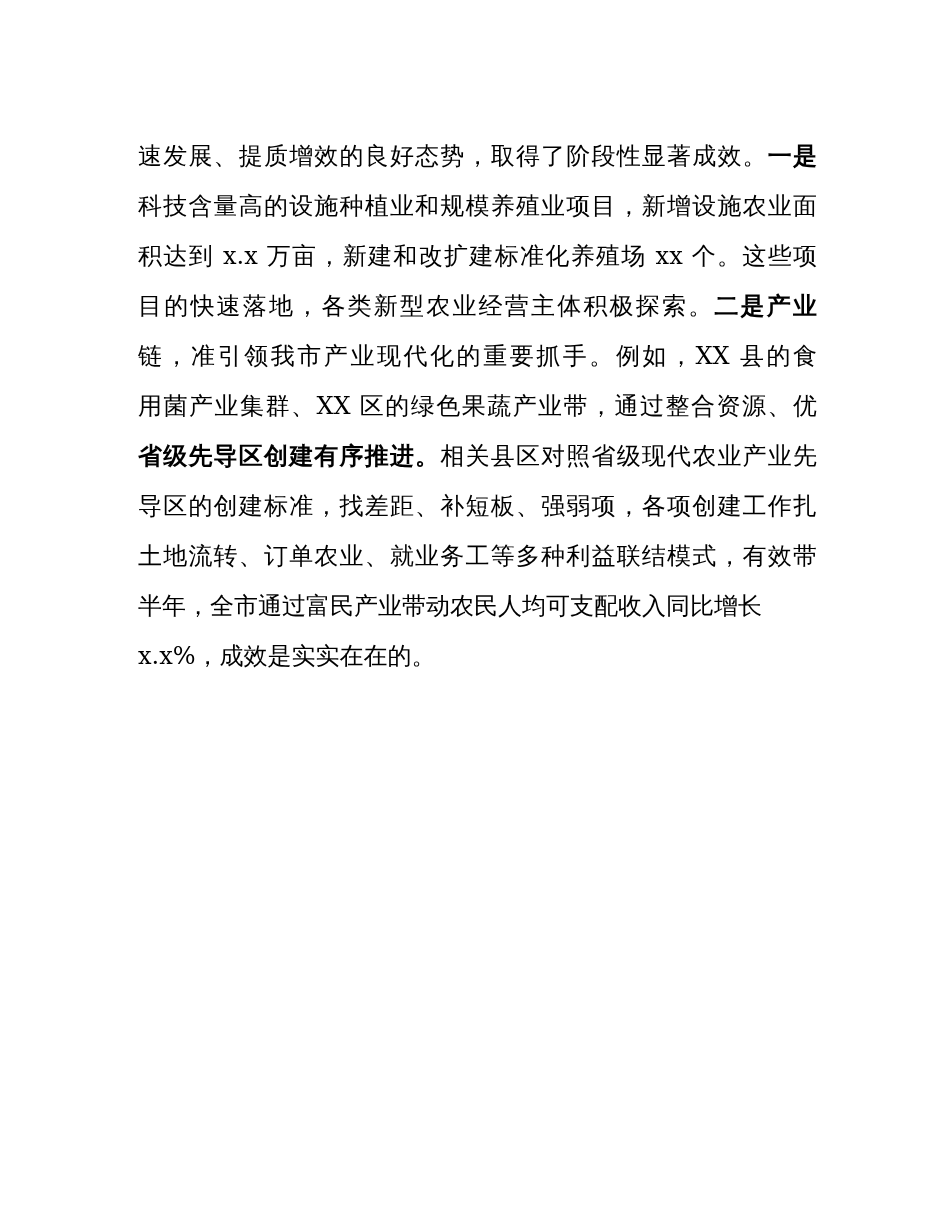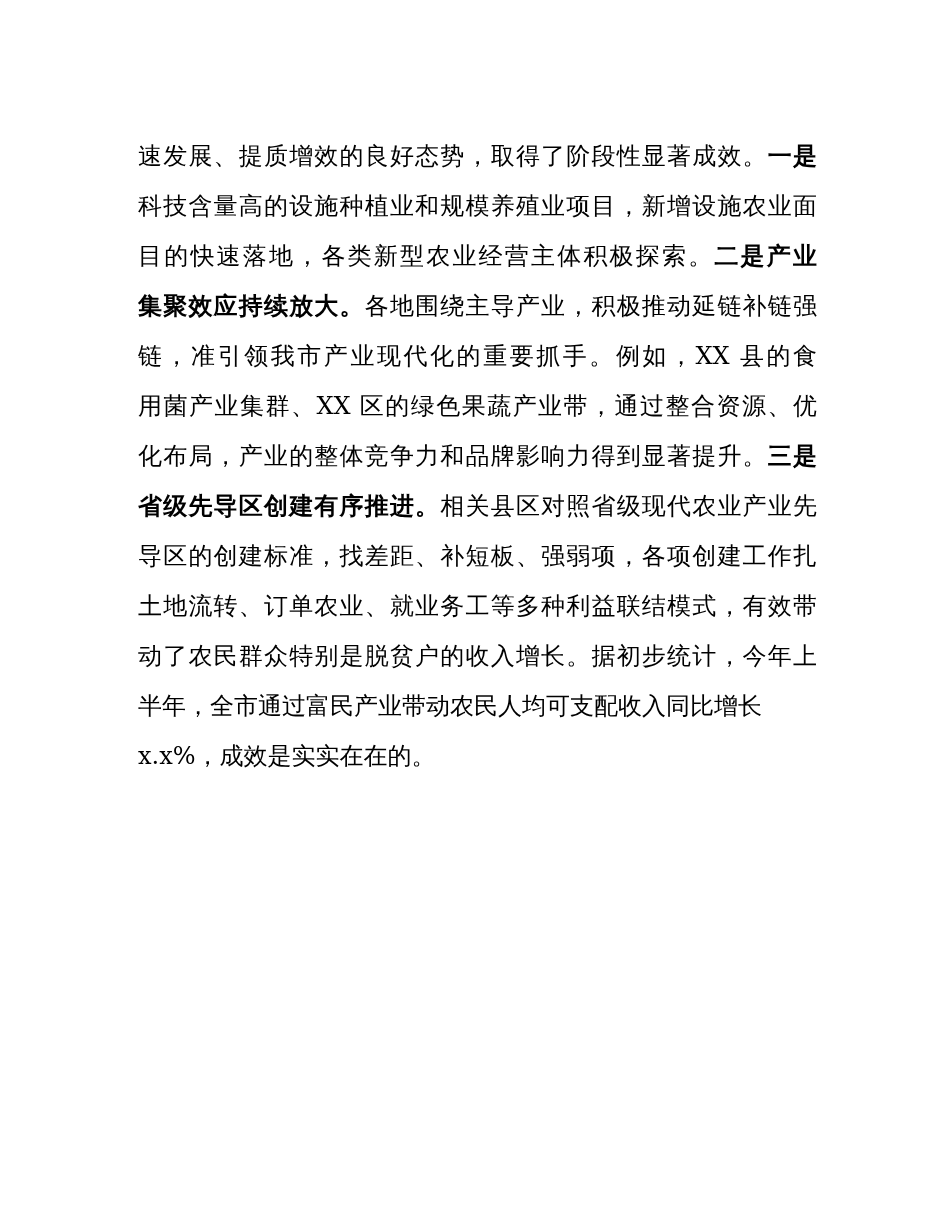--- a/index.html
+++ b/index.html
@@ -46,25 +46,23 @@
     font-weight: bold;
   }
 </style>
 </head>
 <body>
 
 <div class="page" style="background: rgb(255, 255, 255); color: rgb(0, 0, 0);">
   <div class="text-block" id="text-block">
       <div class="line"><span class="seg">速发展、提质增效的良好态势，取得了阶段性显著成效。</span><span class="seg bold">一是</span></div>
       <div class="line"><span class="seg">科技含量高的设施种植业和规模养殖业项目，新增设施农业面</span></div>
+      <div class="line"><span class="seg">积达到 x.x 万亩，新建和改扩建标准化养殖场 xx 个。这些项</span></div>
       <div class="line"><span class="seg">目的快速落地，各类新型农业经营主体积极探索。</span><span class="seg bold">二是产业</span></div>
-      <div class="line"><span class="seg bold">集聚效应持续放大。</span><span class="seg">各地围绕主导产业，积极推动延链补链强</span></div>
       <div class="line"><span class="seg">链，准引领我市产业现代化的重要抓手。例如，XX 县的食</span></div>
       <div class="line"><span class="seg">用菌产业集群、XX 区的绿色果蔬产业带，通过整合资源、优</span></div>
-      <div class="line"><span class="seg">化布局，产业的整体竞争力和品牌影响力得到显著提升。</span><span class="seg bold">三是</span></div>
       <div class="line"><span class="seg bold">省级先导区创建有序推进。</span><span class="seg">相关县区对照省级现代农业产业先</span></div>
       <div class="line"><span class="seg">导区的创建标准，找差距、补短板、强弱项，各项创建工作扎</span></div>
       <div class="line"><span class="seg">土地流转、订单农业、就业务工等多种利益联结模式，有效带</span></div>
-      <div class="line"><span class="seg">动了农民群众特别是脱贫户的收入增长。据初步统计，今年上</span></div>
       <div class="line no-justify"><span class="seg">半年，全市通过富民产业带动农民人均可支配收入同比增长</span></div>
       <div class="line no-justify"><span class="seg">x.x%，成效是实实在在的。</span></div>
     </div>
 </div>
 
 </body></html>

